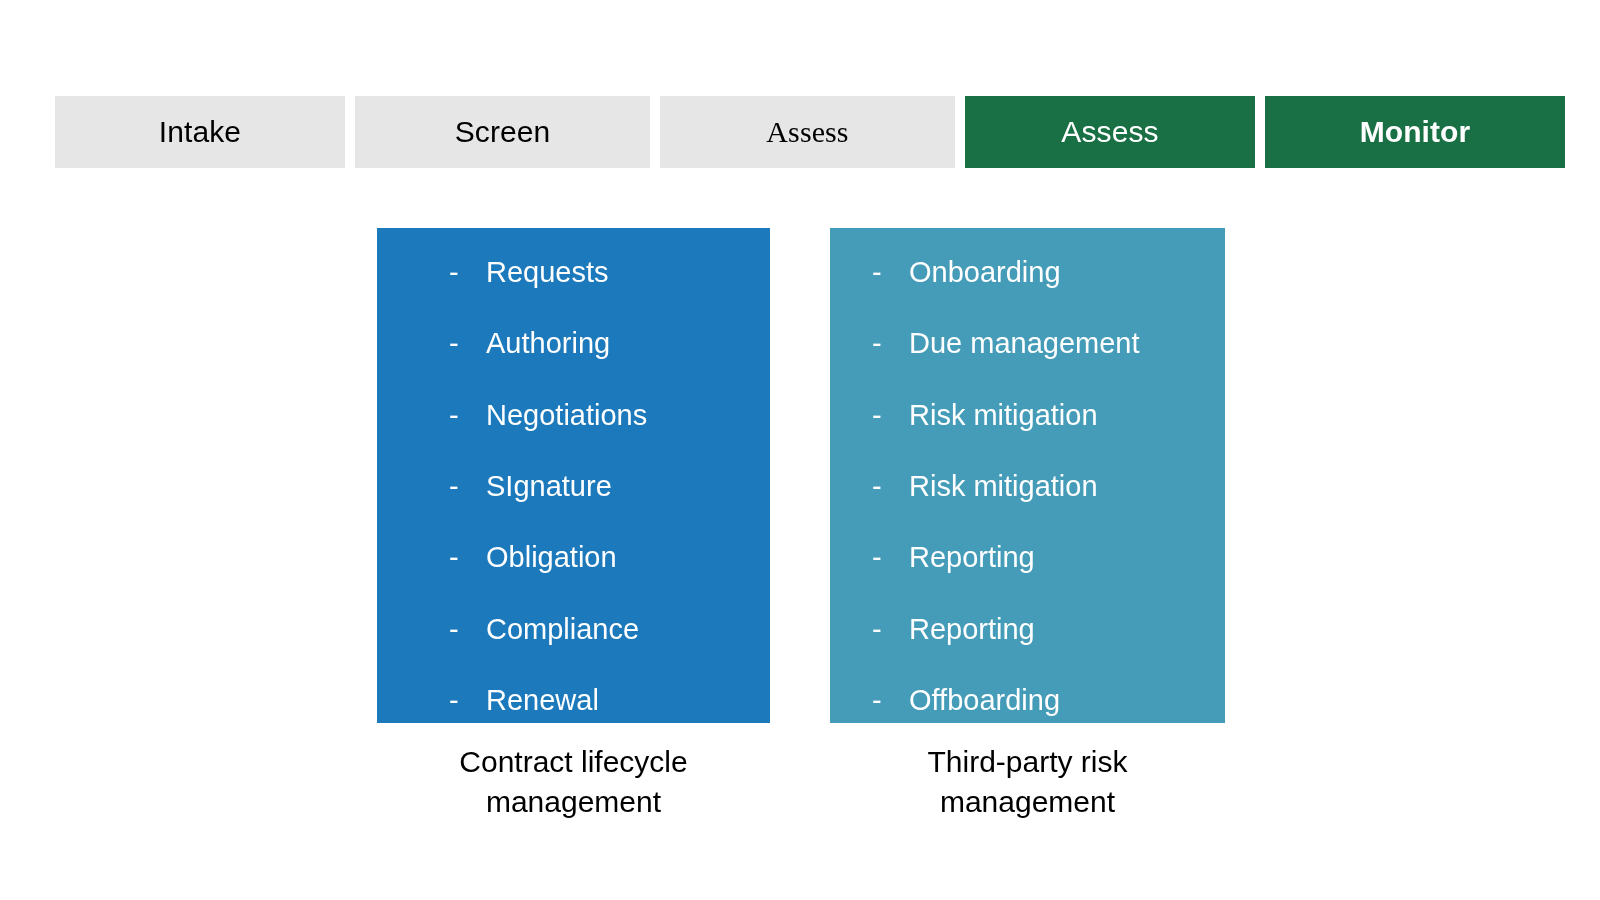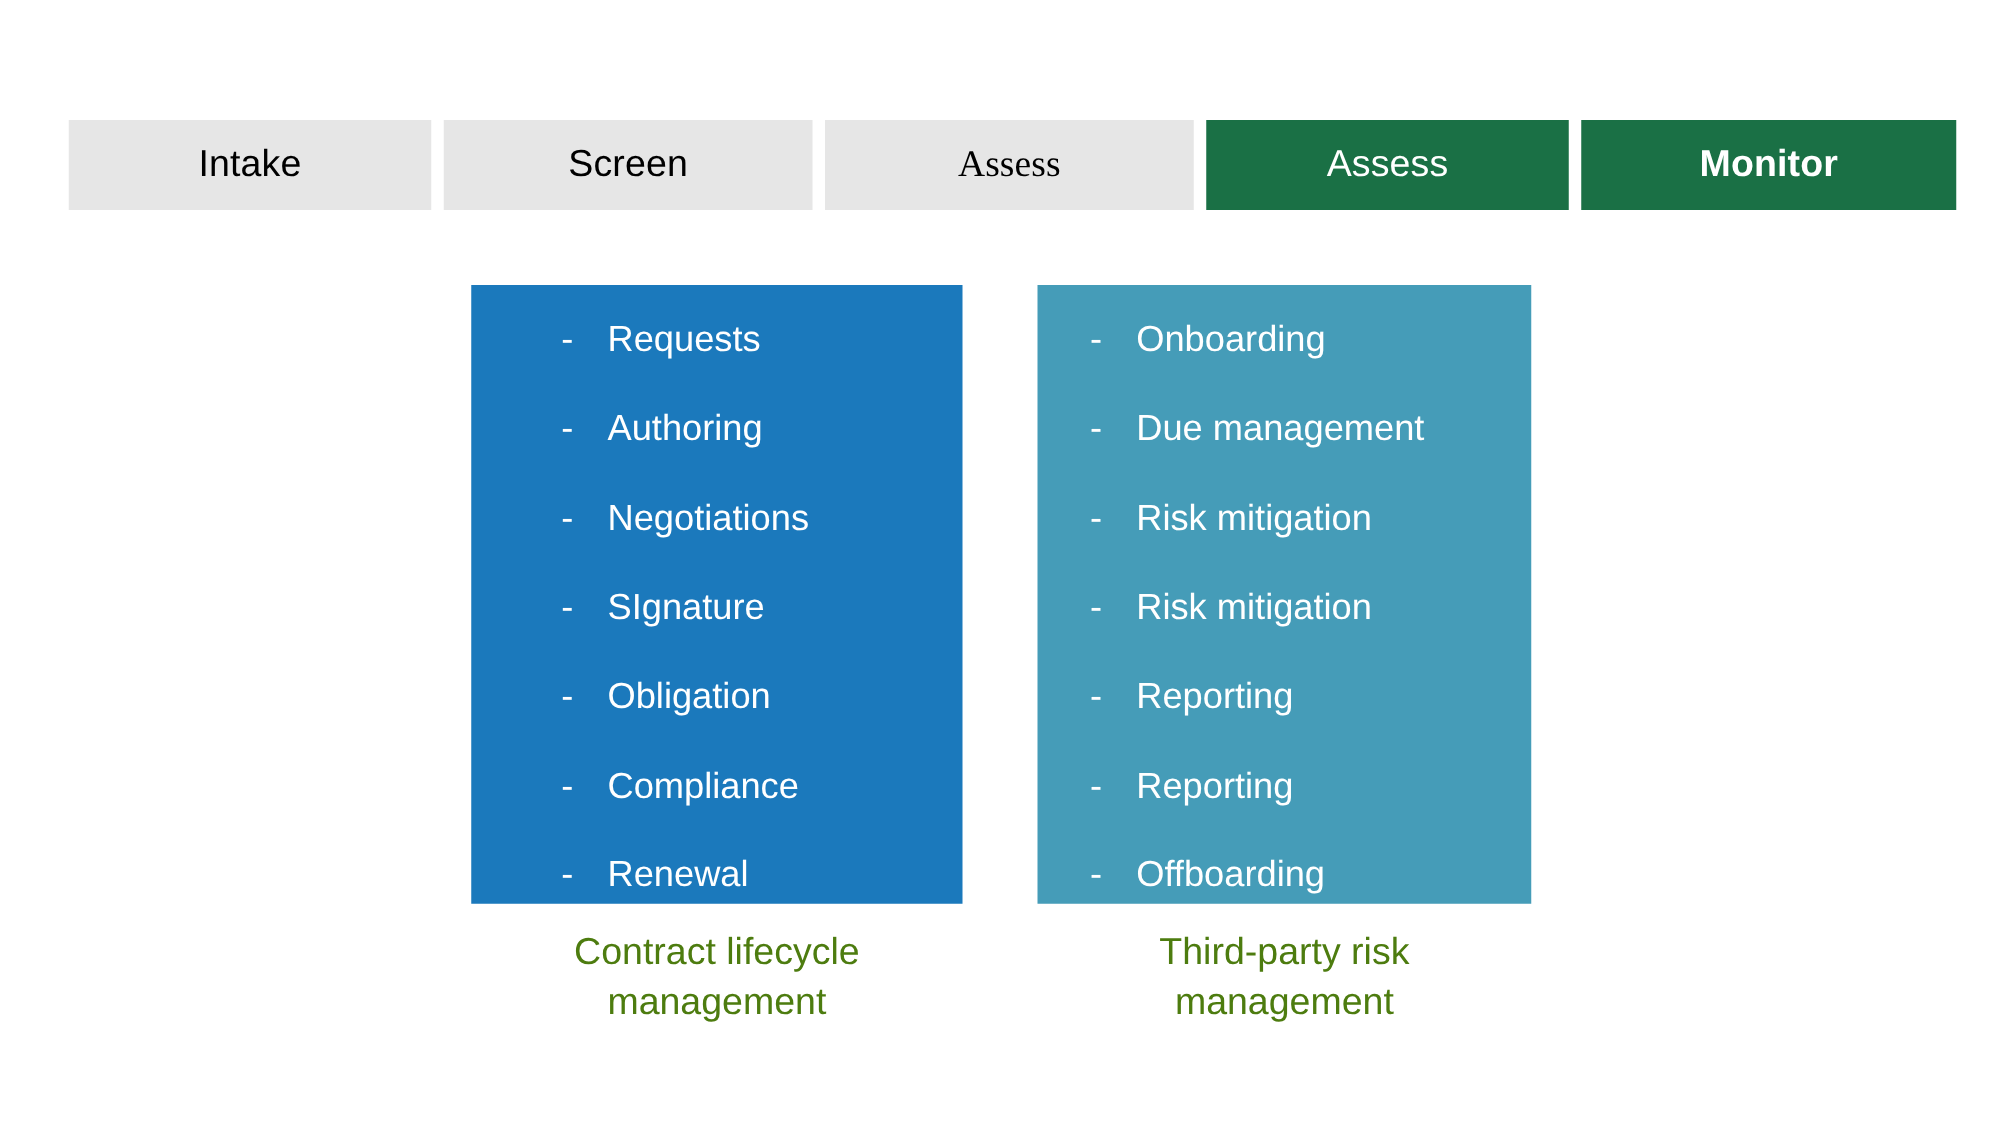--- a/index.html
+++ b/index.html
@@ -104,21 +104,21 @@
   .item-label {
     color: #ffffff;
   }
 
   
   .card-caption {
     position: absolute;
     text-align: center;
     font-size: 30px;
     line-height: 1.33;
-    color: #4d7c0f;
+    color: #000000;
     white-space: pre-line;
   }
   #caption-clm {
     left: 377px;
     width: 393px;
     top: 742px;
   }
   #caption-tprm {
     left: 830px;
     width: 395px;

